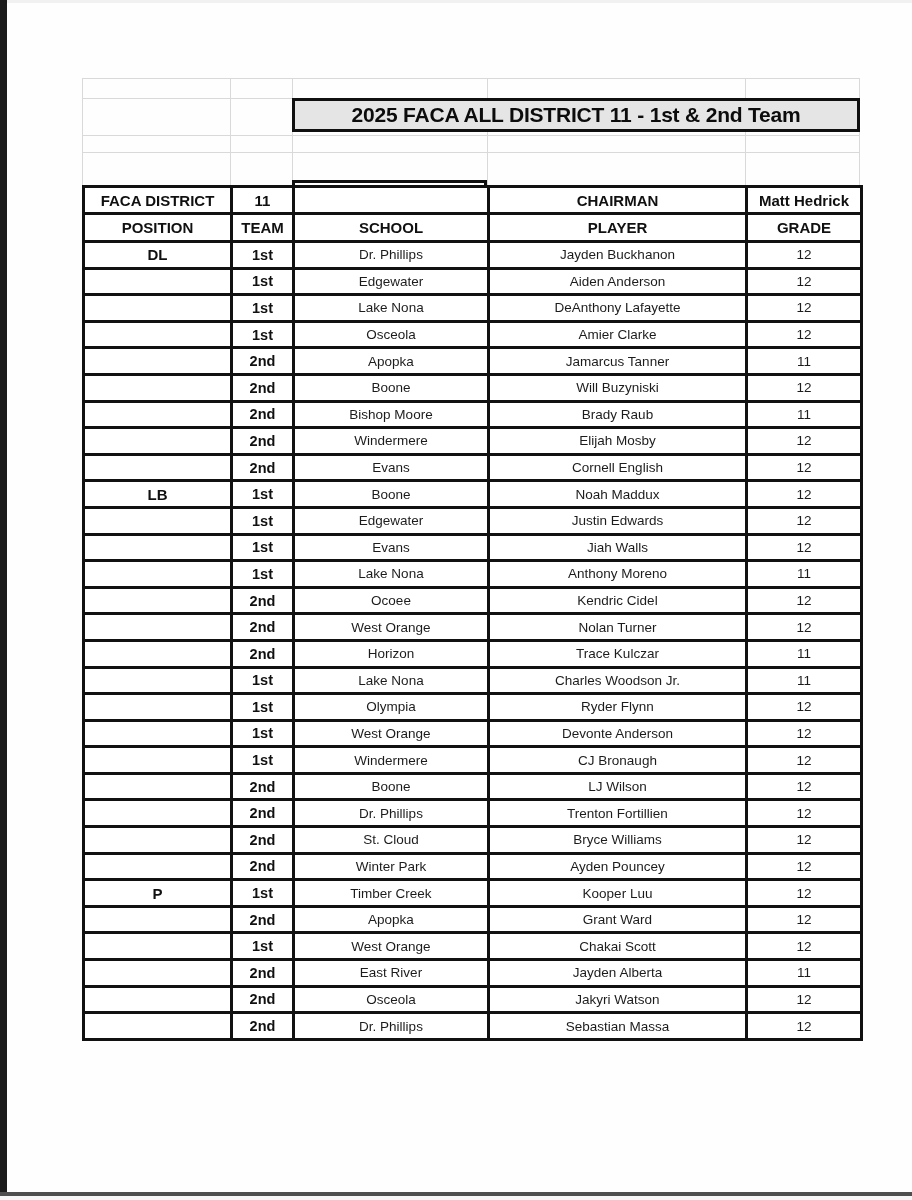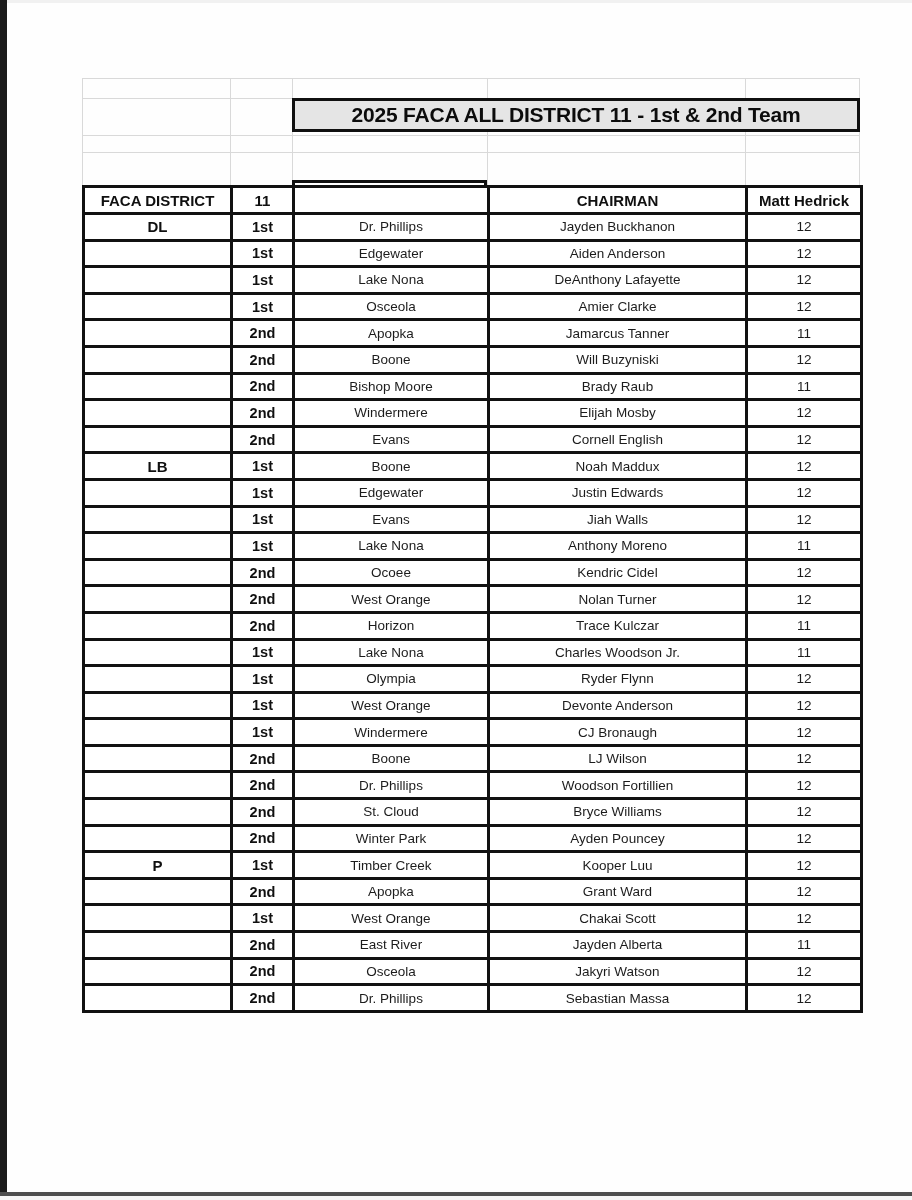--- a/index.html
+++ b/index.html
@@ -88,20 +88,27 @@
         <col style="width:115px">
     </colgroup>
     <tbody>
       <tr class="info-row">
         <td class="info-label">FACA DISTRICT</td>
         <td class="info-district">11</td>
         <td class="info-blank"></td>
         <td class="chair-label">CHAIRMAN</td>
         <td class="chair-name">Matt Hedrick</td>
       </tr>
+      <tr class="head-row">
+        <th>POSITION</th>
+        <th>TEAM</th>
+        <th>SCHOOL</th>
+        <th>PLAYER</th>
+        <th>GRADE</th>
+      </tr>
 
     <tr class="data-row section-start">
           <td class="pos-cell">DL</td>
           <td class="team-cell">1st</td>
           <td class="school-cell">Dr. Phillips</td>
           <td class="player-cell">Jayden Buckhanon</td>
           <td class="grade-cell">12</td>
         </tr>
         <tr class="data-row">
           <td class="pos-cell"></td>
@@ -240,21 +247,21 @@
           <td class="pos-cell"></td>
           <td class="team-cell">2nd</td>
           <td class="school-cell">Boone</td>
           <td class="player-cell">LJ Wilson</td>
           <td class="grade-cell">12</td>
         </tr>
         <tr class="data-row">
           <td class="pos-cell"></td>
           <td class="team-cell">2nd</td>
           <td class="school-cell">Dr. Phillips</td>
-          <td class="player-cell">Woodson Fortillien</td>
+          <td class="player-cell">Trenton Fortillien</td>
           <td class="grade-cell">12</td>
         </tr>
         <tr class="data-row">
           <td class="pos-cell"></td>
           <td class="team-cell">2nd</td>
           <td class="school-cell">St. Cloud</td>
           <td class="player-cell">Bryce Williams</td>
           <td class="grade-cell">12</td>
         </tr>
         <tr class="data-row">

